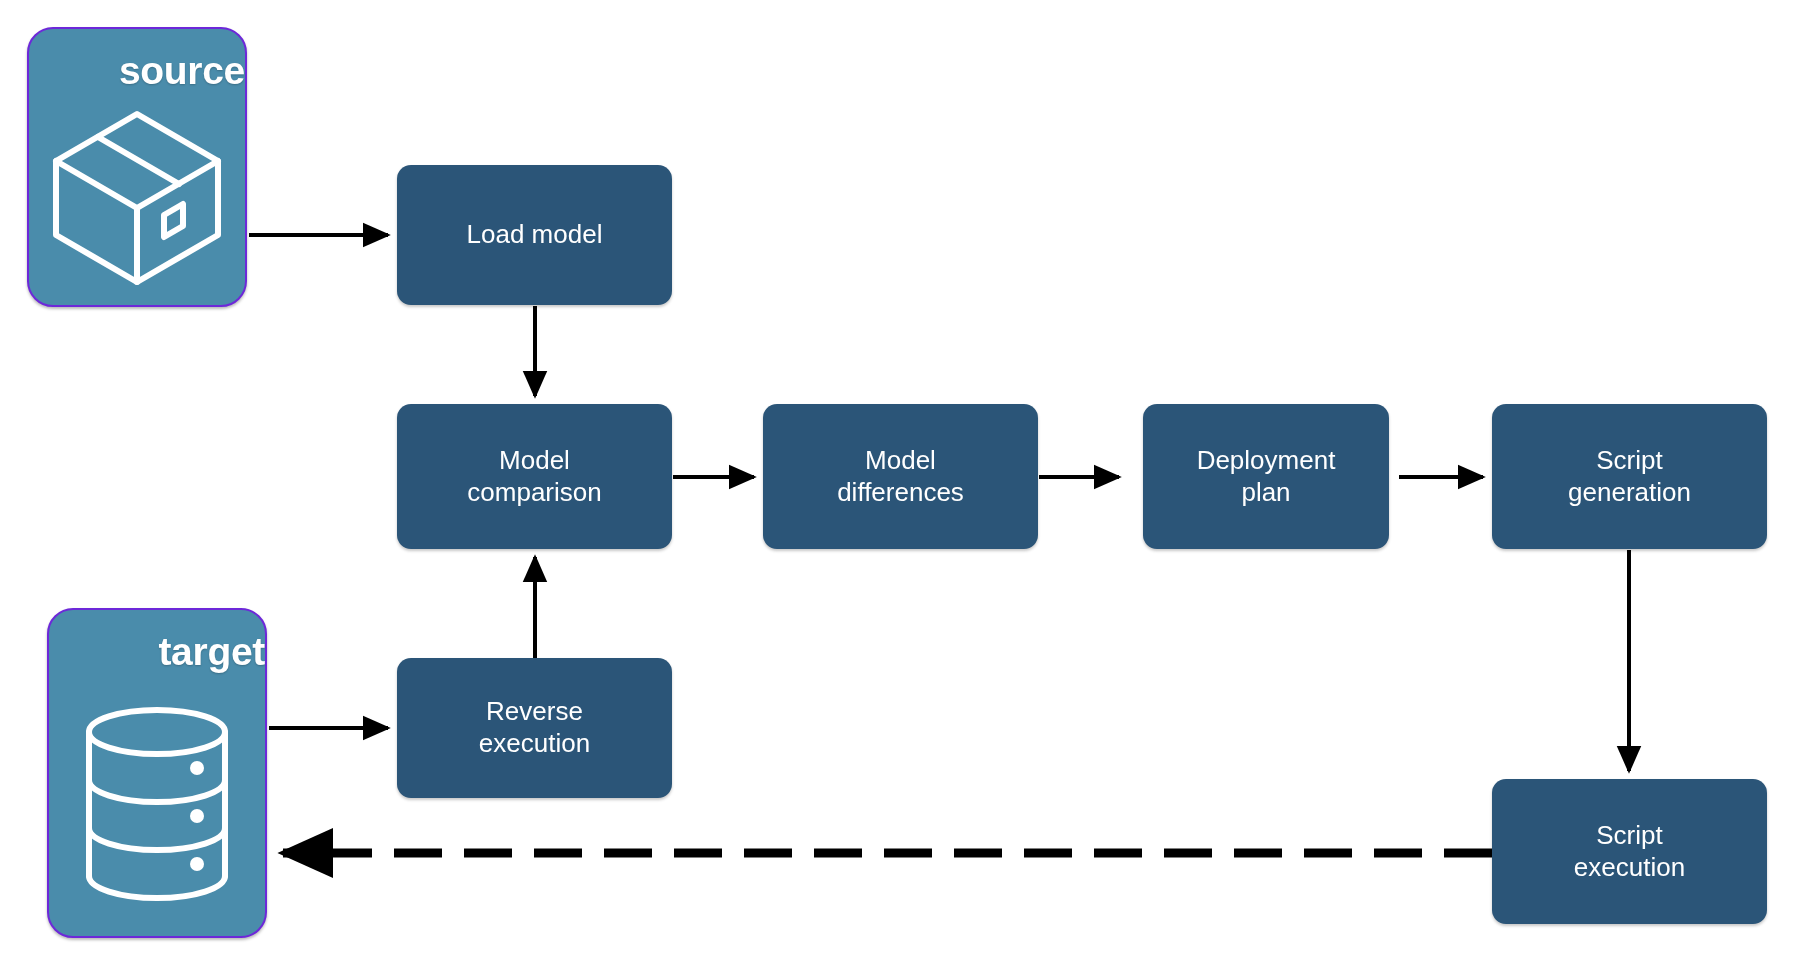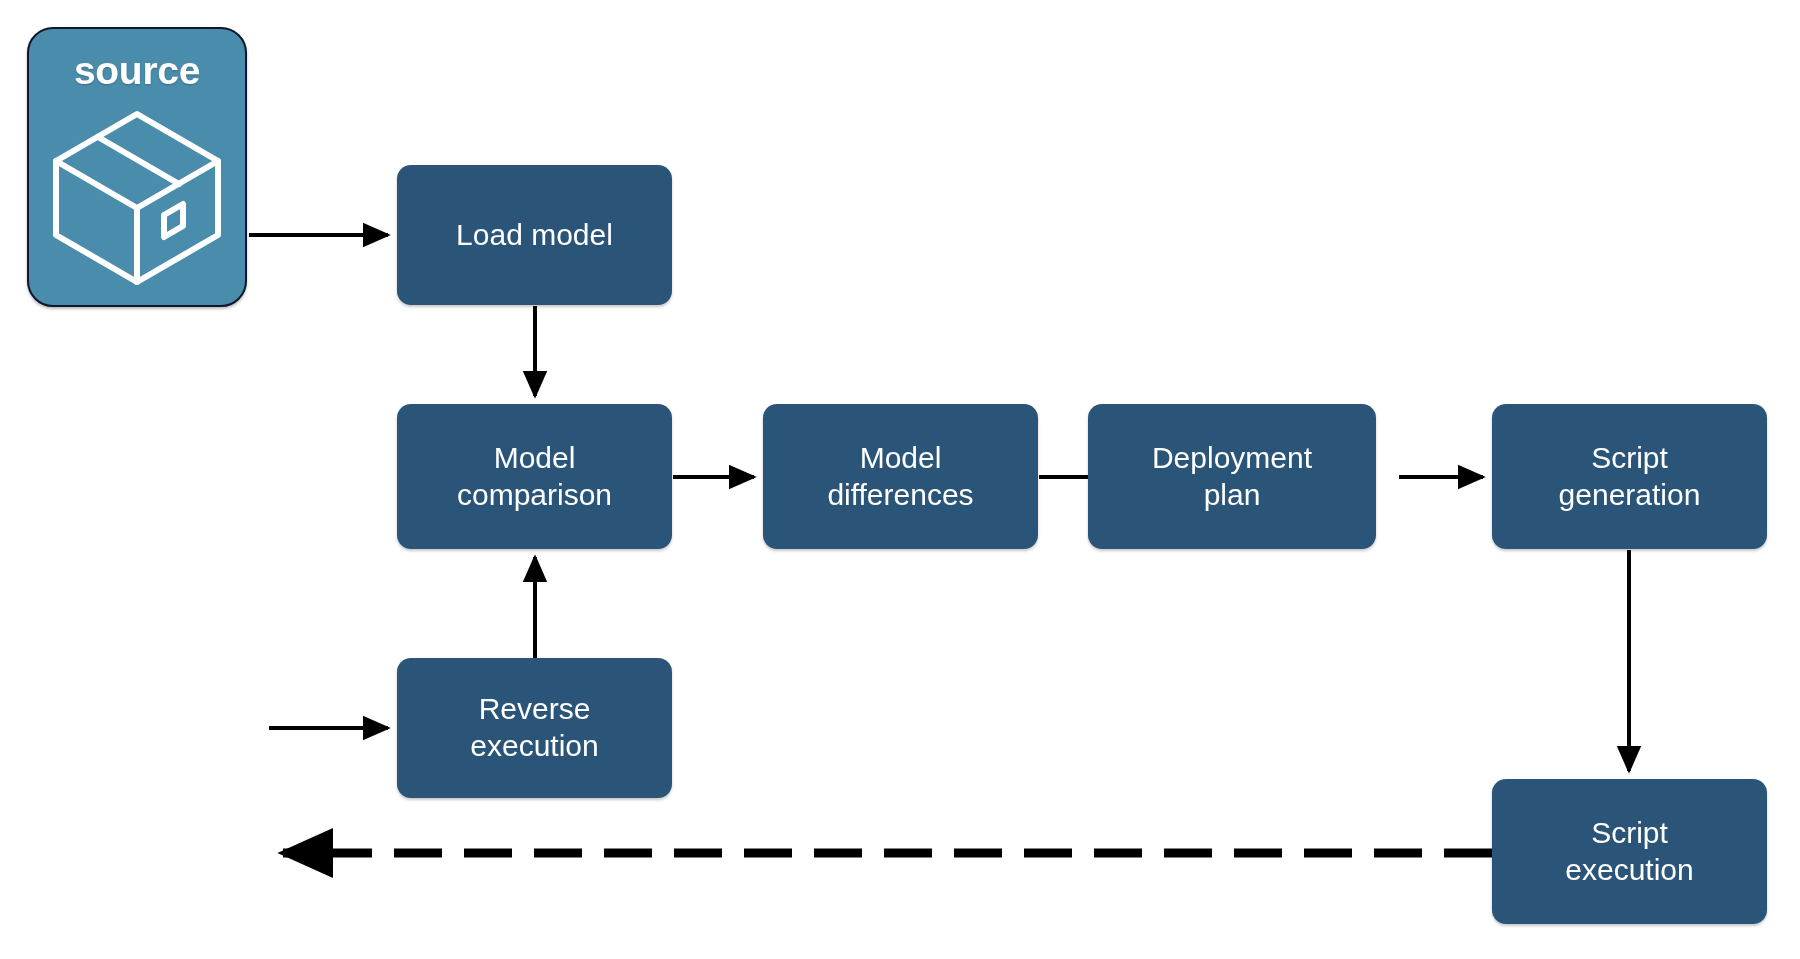--- a/index.html
+++ b/index.html
@@ -25,25 +25,25 @@
     width: 1800px;
     height: 959px;
     pointer-events: none;
   }
 
   
   .endpoint {
     position: absolute;
     box-sizing: border-box;
     background: #4a8cab;
-    border: 2px solid #0f172a;
+    border: 2px solid #6d28d9;
     border-radius: 26px;
     display: flex;
     flex-direction: column;
-    align-items: center;
+    align-items: flex-end;
     box-shadow: 0 2px 3px rgba(0,0,0,0.28);
   }
   .endpoint .ep-title {
     color: #ffffff;
     font-weight: bold;
     font-size: 39px;
     line-height: 1;
     letter-spacing: -0.3px;
     margin-top: 22px;
     text-shadow: 0 1px 2px rgba(0,0,0,0.22);
@@ -60,21 +60,21 @@
   .proc {
     position: absolute;
     box-sizing: border-box;
     background: #2b5578;
     border-radius: 14px;
     color: #ffffff;
     display: flex;
     align-items: center;
     justify-content: center;
     text-align: center;
-    font-size: 30px;
+    font-size: 26px;
     line-height: 1.23;
     box-shadow: 0 2px 3px rgba(0,0,0,0.22);
     padding: 4px 10px;
   }
   .proc .proc-label {
     display: block;
     width: 100%;
     white-space: pre-line;
   }
 </style>
@@ -125,36 +125,60 @@
           <path d="M86 99 L86 173"></path>
 
           <path d="M47 28 L128 75"></path>
 
           <path d="M113 106 L132 95 L132 117 L113 128 Z"></path>
         </g>
       </svg>
     </div>
   </div>
 
+  <div class="endpoint" style="left:47px; top:608px; width:220px; height:330px;">
+    <div class="ep-title">target</div>
+    <div class="ep-icon">
+      <svg width="156" height="200" viewBox="0 0 156 200" xmlns="http://www.w3.org/2000/svg">
+        <g fill="none" stroke="#ffffff" stroke-width="6" stroke-linecap="round">
+
+          <ellipse cx="78" cy="28" rx="68" ry="22"></ellipse>
+
+          <path d="M10 28 L10 172"></path>
+          <path d="M146 28 L146 172"></path>
+
+          <path d="M10 172 A68 22 0 0 0 146 172"></path>
+
+          <path d="M10 76 A68 22 0 0 0 146 76"></path>
+          <path d="M10 124 A68 22 0 0 0 146 124"></path>
+        </g>
+        <g fill="#ffffff">
+          <circle cx="118" cy="64" r="7"></circle>
+          <circle cx="118" cy="112" r="7"></circle>
+          <circle cx="118" cy="160" r="7"></circle>
+        </g>
+      </svg>
+    </div>
+  </div>
 
   <div class="proc" style="left:397px; top:165px; width:275px; height:140px;">
     <span class="proc-label">Load model</span>
   </div>
 
   <div class="proc" style="left:397px; top:404px; width:275px; height:145px;">
     <span class="proc-label">Model
 comparison</span>
   </div>
 
   <div class="proc" style="left:763px; top:404px; width:275px; height:145px;">
     <span class="proc-label">Model
 differences</span>
   </div>
 
-  <div class="proc" style="left:1088px; top:404px; width:288px; height:145px;">
+  <div class="proc" style="left:1143px; top:404px; width:246px; height:145px;">
     <span class="proc-label">Deployment
 plan</span>
   </div>
 
   <div class="proc" style="left:1492px; top:404px; width:275px; height:145px;">
     <span class="proc-label">Script
 generation</span>
   </div>
 
   <div class="proc" style="left:397px; top:658px; width:275px; height:140px;">

